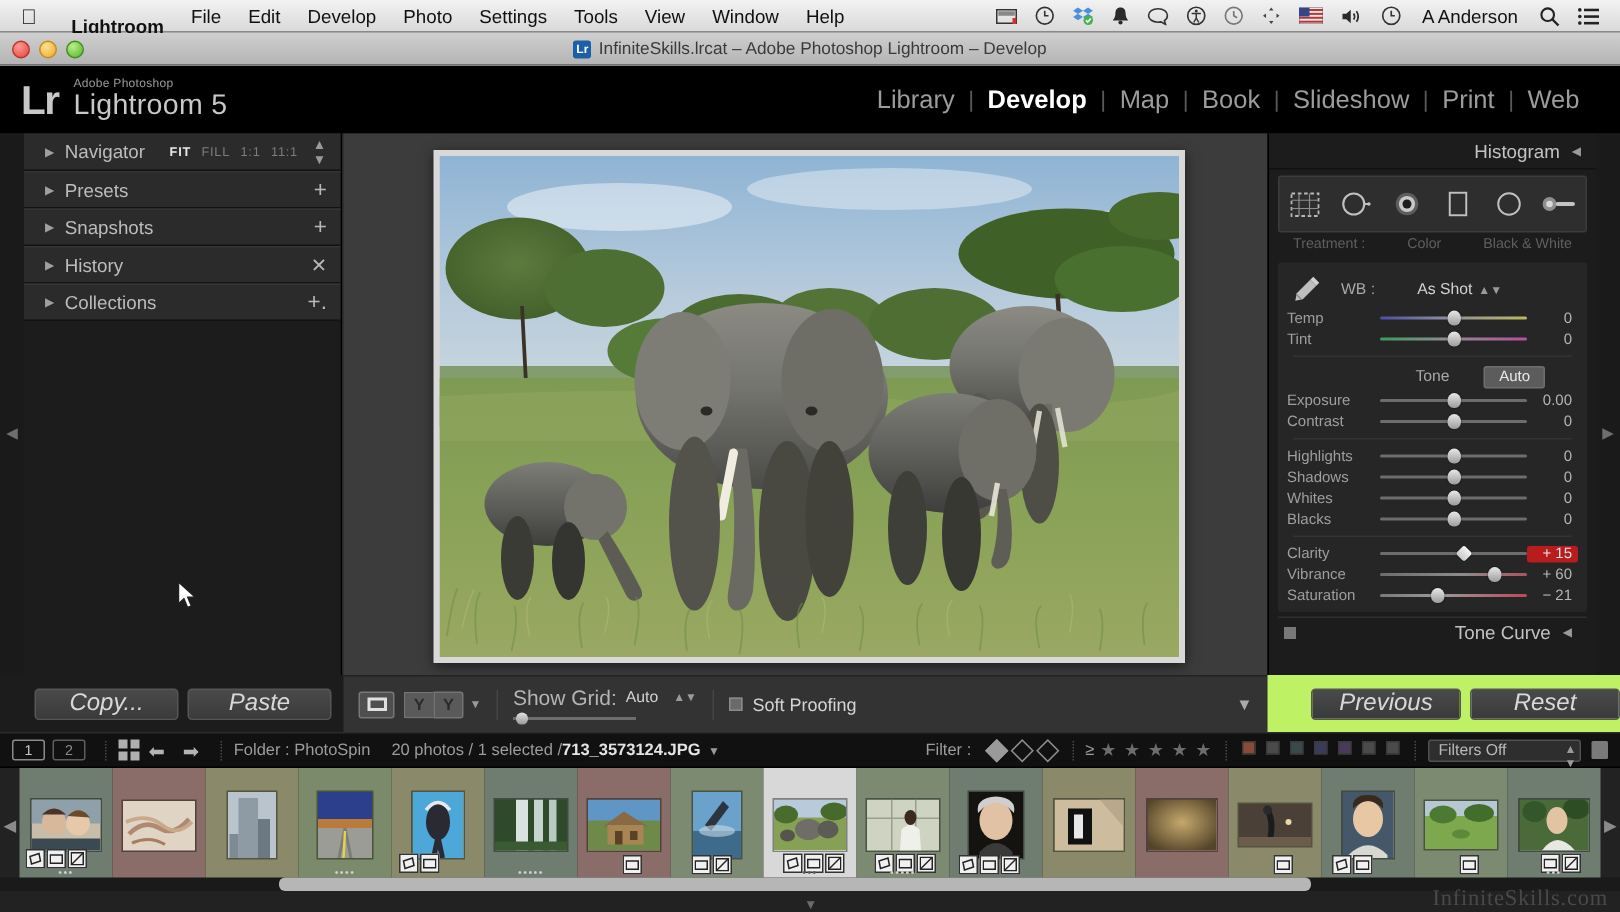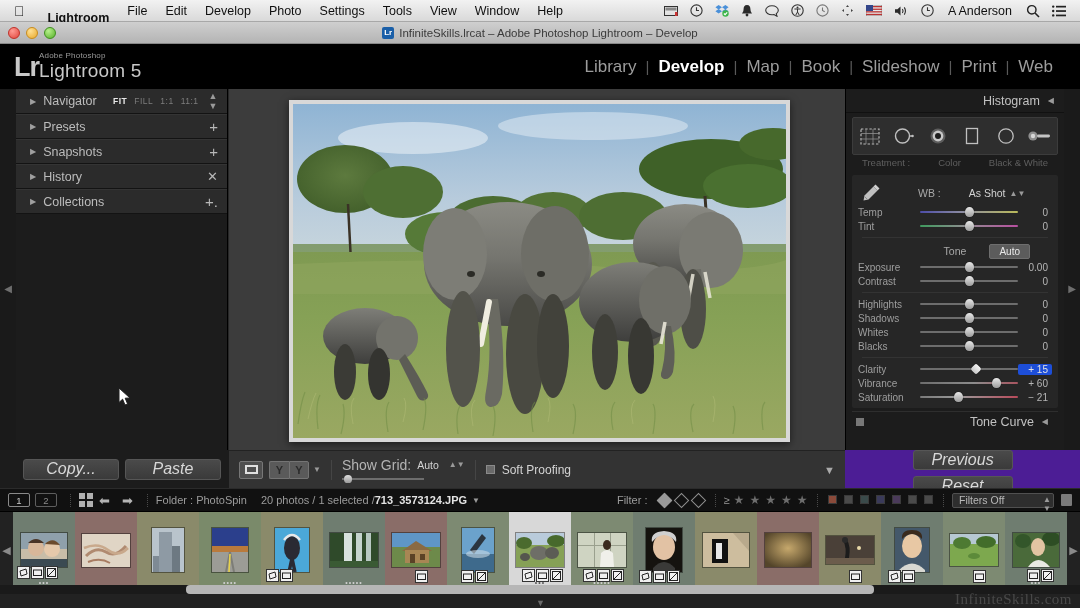--- a/index.html
+++ b/index.html
@@ -50,21 +50,21 @@
   
   .lr-header {
     position: absolute; top: 44px; left: 0; width: 1080px; height: 45px;
     background: #000; display: flex; align-items: center;
   }
   .lr-logo-wrap { display: flex; align-items: flex-end; margin-left: 14px; }
   .lr-mark {
     font-size: 27px; font-weight: bold; color: #c8c8c8; letter-spacing: -1px;
     line-height: 1; font-family: "Liberation Sans", sans-serif;
   }
-  .lr-names { line-height: 1.05; }
+  .lr-names { margin-left: 10px; line-height: 1.05; }
   .lr-sub { font-size: 8px; color: #9a9a9a; letter-spacing: .2px; }
   .lr-main { font-size: 19px; color: #c8c8c8; letter-spacing: .2px; }
   .modules { margin-left: auto; margin-right: 18px; display: flex; align-items: center; }
   .module { font-size: 17px; color: #9c9c9c; padding: 0 9px; cursor: default; }
   .module.active { color: #ffffff; font-weight: bold; }
   .mod-sep { color: #5a5a5a; font-size: 15px; }
 
   
   .stage { position: absolute; top: 89px; left: 0; width: 1080px; height: 399px; background: #272727; }
 
@@ -114,21 +114,21 @@
   }
   .tool { width: 26px; height: 24px; display: flex; align-items: center; justify-content: center; }
   .treatment-strip {
     height: 14px; margin: 2px 6px 0 6px; overflow: hidden;
     display: flex; align-items: flex-start; justify-content: space-between;
     padding: 0 10px; color: #5f5f5f; font-size: 9.5px;
   }
   .basic-panel { margin: 4px 6px 0 6px; background: #262626; border-radius: 2px; padding: 6px 0 4px 0; }
   .wb-row { display: flex; align-items: center; height: 24px; padding: 0 6px; }
   .eyedrop { width: 26px; display:flex; align-items:center; justify-content:center; }
-  .wb-label { color: #a8a8a8; font-size: 10.5px; margin-left: 34px; }
+  .wb-label { color: #a8a8a8; font-size: 10.5px; margin-left: 10px; }
   .wb-value { color: #d2d2d2; font-size: 10.5px; margin-left: 28px; }
   .wb-stepper { font-size: 8px; color: #9a9a9a; margin-left: 4px; }
 
   .srow { display: flex; align-items: center; height: 14px; padding: 0 6px; }
   .sname { width: 62px; text-align: left; color: #9e9e9e; font-size: 10px; padding-right: 7px; }
   .strack { position: relative; flex: 1; height: 12px; }
   .sbar { position: absolute; left: 0; right: 0; top: 5px; height: 2px; background: #6d6d6d; border-radius: 1px; }
   .sbar.temp { background: linear-gradient(to right, #4d4da8, #8e8ea0 45%, #b9b95a); }
   .sbar.tint { background: linear-gradient(to right, #3f9a5e, #8e8e90 45%, #b84fa0); }
   .sbar.sat  { background: linear-gradient(to right, #7a7a7a, #9a9a9a 40%, #b84a5a); }
@@ -136,21 +136,21 @@
   .sknob {
     position: absolute; top: 1px; width: 9px; height: 10px; margin-left: -4.5px;
     background: linear-gradient(#e8e8e8, #9c9c9c);
     border-radius: 50% 50% 45% 45%; box-shadow: 0 0 1px #000;
   }
   .sknob.diamond {
     background: linear-gradient(#f4f4f4, #c8c8c8);
     border-radius: 2px; transform: rotate(45deg); width: 8px; height: 8px; top: 2px;
   }
   .sval { width: 34px; text-align: right; color: #b6b6b6; font-size: 10px; padding-right: 4px; }
-  .sval.hl { background: #1d4ed8; border-radius: 2px; color: #e2e2e2; }
+  .sval.hl { background: #b91c1c; border-radius: 2px; color: #e2e2e2; }
 
   .sec-head { display: flex; align-items: center; justify-content: center; height: 18px; position: relative; }
   .sec-title { color: #a8a8a8; font-size: 10.5px; }
   .auto-btn {
     position: absolute; right: 28px; top: 2px;
     background: #5c5c5c; color: #e8e8e8; font-size: 10px;
     padding: 1px 9px; border-radius: 2px; border: 1px solid #6e6e6e;
   }
   .divider { height: 1px; background: #333; margin: 4px 10px; }
   .tonecurve-head {
@@ -210,22 +210,22 @@
   .tb-value { color: #d4d4d4; font-size: 10.5px; }
   .grid-slider { position: relative; width: 82px; height: 8px; }
   .grid-bar { position: absolute; left: 0; right: 0; top: 3px; height: 2px; background: #6d6d6d; }
   .grid-knob {
     position: absolute; top: 0; left: 2px; width: 8px; height: 8px;
     background: linear-gradient(#e0e0e0, #9a9a9a); border-radius: 50% 50% 45% 45%;
   }
   .chk { width: 9px; height: 9px; background: #6a6a6a; border: 1px solid #8a8a8a; }
   .soft-proof { color: #d4d4d4; font-size: 12px; margin-left: 7px; }
   .tb-caret-r { margin-left: auto; color: #aaa; font-size: 11px; }
-  .tb-right-fill { position: absolute; left: 845px; top: 0; width: 235px; height: 38px; background: #4c1d95;
-                   display: flex; align-items: center; justify-content: flex-start; gap: 6px; flex-direction: column; }
+  .tb-right-fill { position: absolute; left: 845px; top: 0; width: 235px; height: 38px; background: #bef264;
+                   display: flex; align-items: center; justify-content: flex-end; gap: 6px; }
 
   
   .fs-header {
     position: absolute; top: 488px; left: 0; width: 1080px; height: 24px;
     background: #111; display: flex; align-items: center; padding: 0 8px;
     border-top: 1px solid #2b2b2b; border-bottom: 1px solid #000;
     font-size: 11px; color: #9c9c9c;
   }
   .scr-box {
     width: 22px; height: 14px; border: 1px solid #8a8a8a; border-radius: 2px;

